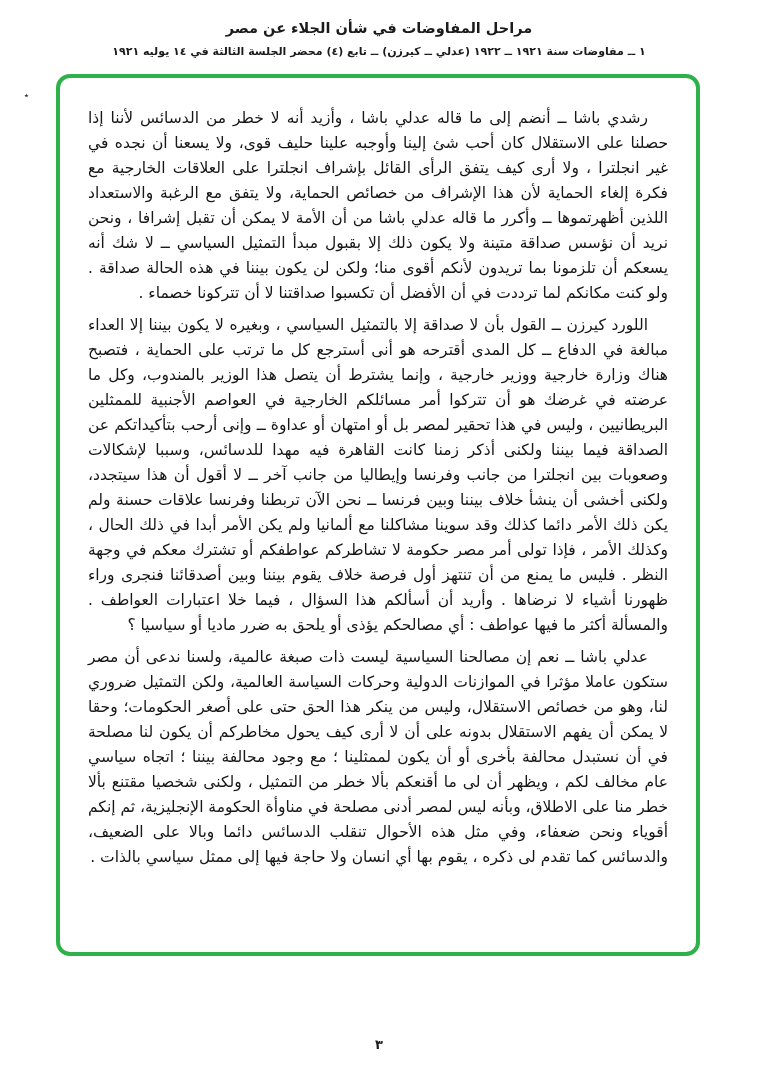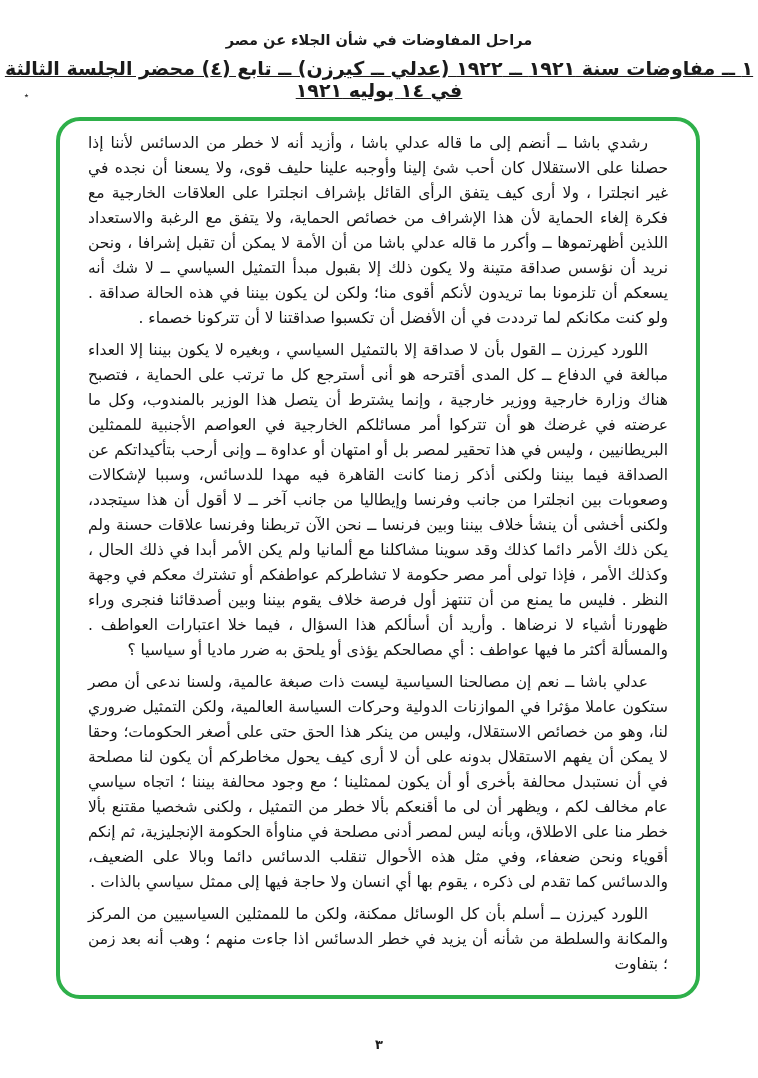--- a/index.html
+++ b/index.html
@@ -13,52 +13,51 @@
     overflow: hidden;
   }
   .page {
     position: relative;
     width: 758px;
     height: 1078px;
     direction: rtl;
   }
   .doc-header {
     text-align: center;
-    padding-top: 32px;
+    padding-top: 20px;
   }
   .doc-title {
     font-weight: bold;
     font-size: 14.5px;
     letter-spacing: 0.2px;
   }
   .doc-subtitle {
     font-weight: bold;
-    font-size: 19px;
+    font-size: 11px;
     margin-top: 9px;
-    text-decoration: underline;
   }
   .doc-source {
     font-size: 10.5px;
     margin-top: 9px;
     color: #222;
   }
   .margin-mark {
     position: absolute;
     left: 24px;
     top: 90px;
     font-size: 9px;
     color: #333;
   }
   .text-box {
     box-sizing: border-box;
     margin: 16px 58px 0 56px;
     height: 882px;
     border: 4px solid #2eb04a;
-    border-radius: 24px;
-    padding: 10px 28px 20px 28px;
+    border-radius: 14px;
+    padding: 28px 28px 20px 28px;
     overflow: hidden;
     background: #ffffff;
   }
   .para {
     direction: rtl;
     text-align: justify;
     font-size: 15.5px;
     line-height: 25px;
     margin: 0 0 7px 0;
     text-indent: 20px;
@@ -84,20 +83,19 @@
     <div class="doc-title">مراحل المفاوضات في شأن الجلاء عن مصر</div>
     <div class="doc-subtitle">١ ــ مفاوضات سنة ١٩٢١ ــ ١٩٢٢ (عدلي ــ كيرزن) ــ تابع (٤) محضر الجلسة الثالثة في ١٤ يوليه ١٩٢١</div>
   </header>
 
   <span class="margin-mark">٭</span>
 
   <main class="text-box" style="border-color: rgb(46, 176, 74);">
     <p class="para">رشدي باشا ــ أنضم إلى ما قاله عدلي باشا ، وأزيد أنه لا خطر من الدسائس لأننا إذا حصلنا على الاستقلال كان أحب شئ إلينا وأوجبه علينا حليف قوى، ولا يسعنا أن نجده في غير انجلترا ، ولا أرى كيف يتفق الرأى القائل بإشراف انجلترا على العلاقات الخارجية مع فكرة إلغاء الحماية لأن هذا الإشراف من خصائص الحماية، ولا يتفق مع الرغبة والاستعداد اللذين أظهرتموها ــ وأكرر ما قاله عدلي باشا من أن الأمة لا يمكن أن تقبل إشرافا ، ونحن نريد أن نؤسس صداقة متينة ولا يكون ذلك إلا بقبول مبدأ التمثيل السياسي ــ لا شك أنه يسعكم أن تلزمونا بما تريدون لأنكم أقوى منا؛ ولكن لن يكون بيننا في هذه الحالة صداقة . ولو كنت مكانكم لما ترددت في أن الأفضل أن تكسبوا صداقتنا لا أن تتركونا خصماء .</p>
     <p class="para">اللورد كيرزن ــ القول بأن لا صداقة إلا بالتمثيل السياسي ، وبغيره لا يكون بيننا إلا العداء مبالغة في الدفاع ــ كل المدى أقترحه هو أنى أسترجع كل ما ترتب على الحماية ، فتصبح هناك وزارة خارجية ووزير خارجية ، وإنما يشترط أن يتصل هذا الوزير بالمندوب، وكل ما عرضته في غرضك هو أن تتركوا أمر مسائلكم الخارجية في العواصم الأجنبية للممثلين البريطانيين ، وليس في هذا تحقير لمصر بل أو امتهان أو عداوة ــ وإنى أرحب بتأكيداتكم عن الصداقة فيما بيننا ولكنى أذكر زمنا كانت القاهرة فيه مهدا للدسائس، وسببا لإشكالات وصعوبات بين انجلترا من جانب وفرنسا وإيطاليا من جانب آخر ــ لا أقول أن هذا سيتجدد، ولكنى أخشى أن ينشأ خلاف بيننا وبين فرنسا ــ نحن الآن تربطنا وفرنسا علاقات حسنة ولم يكن ذلك الأمر دائما كذلك وقد سوينا مشاكلنا مع ألمانيا ولم يكن الأمر أبدا في ذلك الحال ، وكذلك الأمر ، فإذا تولى أمر مصر حكومة لا تشاطركم عواطفكم أو تشترك معكم في وجهة النظر . فليس ما يمنع من أن تنتهز أول فرصة خلاف يقوم بيننا وبين أصدقائنا فنجرى وراء ظهورنا أشياء لا نرضاها . وأريد أن أسألكم هذا السؤال ، فيما خلا اعتبارات العواطف . والمسألة أكثر ما فيها عواطف : أي مصالحكم يؤذى أو يلحق به ضرر ماديا أو سياسيا ؟</p>
     <p class="para">عدلي باشا ــ نعم إن مصالحنا السياسية ليست ذات صبغة عالمية، ولسنا ندعى أن مصر ستكون عاملا مؤثرا في الموازنات الدولية وحركات السياسة العالمية، ولكن التمثيل ضروري لنا، وهو من خصائص الاستقلال، وليس من ينكر هذا الحق حتى على أصغر الحكومات؛ وحقا لا يمكن أن يفهم الاستقلال بدونه على أن لا أرى كيف يحول مخاطركم أن يكون لنا مصلحة في أن نستبدل محالفة بأخرى أو أن يكون لممثلينا ؛ مع وجود محالفة بيننا ؛ اتجاه سياسي عام مخالف لكم ، ويظهر أن لى ما أقنعكم بألا خطر من التمثيل ، ولكنى شخصيا مقتنع بألا خطر منا على الاطلاق، وبأنه ليس لمصر أدنى مصلحة في مناوأة الحكومة الإنجليزية، ثم إنكم أقوياء ونحن ضعفاء، وفي مثل هذه الأحوال تنقلب الدسائس دائما وبالا على الضعيف، والدسائس كما تقدم لى ذكره ، يقوم بها أي انسان ولا حاجة فيها إلى ممثل سياسي بالذات .</p>
-    <p class="para">اللورد كيرزن ــ أسلم بأن كل الوسائل ممكنة، ولكن ما للممثلين السياسيين من المركز والمكانة والسلطة من شأنه أن يزيد في خطر الدسائس اذا جاءت منهم ؛ وهب أنه بعد زمن ؛ بتفاوت</p>
   </main>
 
   <footer class="page-footer">
     <span>٣</span>
   </footer>
 
 </div>
 
 </body></html>

